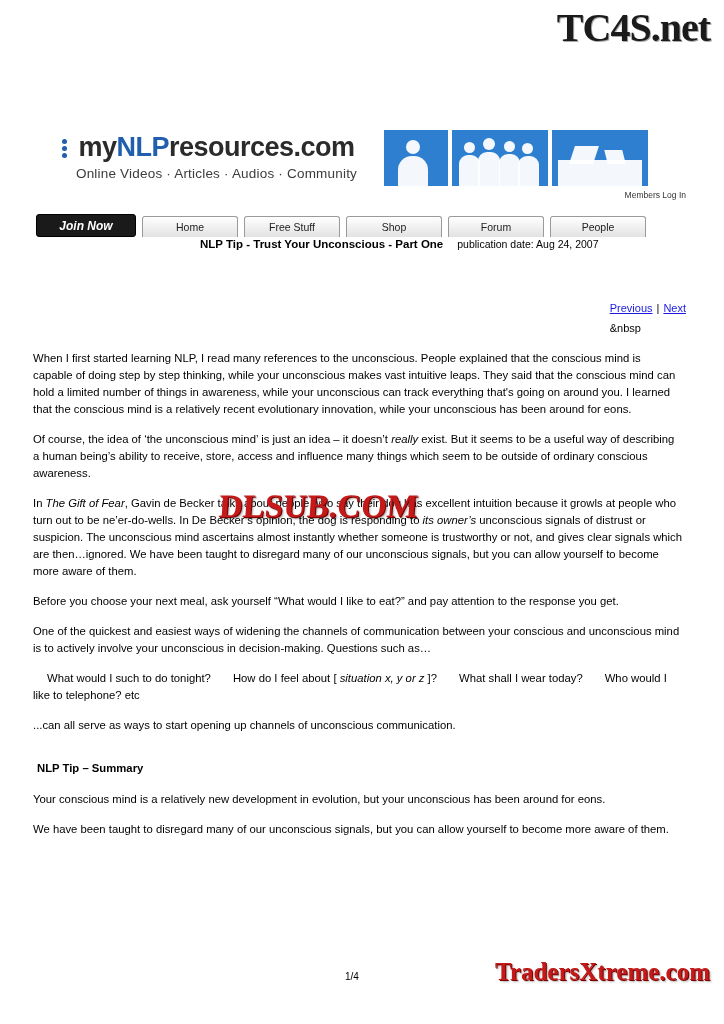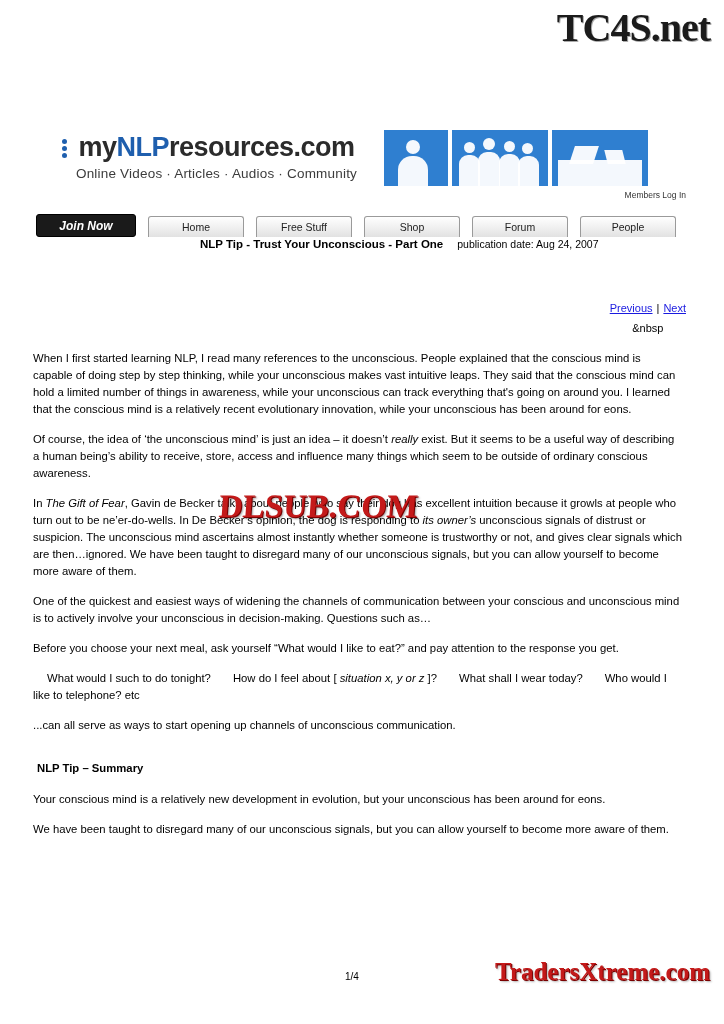--- a/index.html
+++ b/index.html
@@ -131,21 +131,21 @@
     font-style: italic;
     display: flex;
     align-items: center;
     justify-content: center;
     border-radius: 3px;
     border: 1px solid #000;
   }
   .nav-tab {
     width: 94px;
     height: 20px;
-    margin-left: 12px;
+    margin-left: 6px;
     background: linear-gradient(#ffffff, #e2e2e2);
     border: 1px solid #9a9a9a;
     border-bottom: none;
     border-radius: 3px 3px 0 0;
     font-size: 10.5px;
     color: #222;
     display: flex;
     align-items: center;
     justify-content: center;
   }
@@ -166,21 +166,21 @@
     font-size: 10.5px;
     color: #000;
     margin-left: 14px;
   }
 
   
   .pager {
     position: absolute;
     right: 38px;
     top: 302px;
-    text-align: center;
+    text-align: left;
     font-size: 11px;
   }
   .pager a {
     color: #1a1ae0;
     text-decoration: underline;
   }
   .pager .sep {
     color: #000;
     margin: 0 4px;
     text-decoration: none;
@@ -312,23 +312,23 @@
     <div class="nbsp-line">&amp;nbsp</div>
   </div>
 
   <div class="content">
     <p>When I first started learning NLP, I read many references to the unconscious. People explained that the conscious mind is capable of doing step by step thinking, while your unconscious makes vast intuitive leaps. They said that the conscious mind can hold a limited number of things in awareness, while your unconscious can track everything that's going on around you. I learned that the conscious mind is a relatively recent evolutionary innovation, while your unconscious has been around for eons.</p>
 
     <p><span>Of course, the idea of ‘the unconscious mind’ is just an idea – it doesn’t </span><em>really</em><span> exist. But it seems to be a useful way of describing a human being’s ability to receive, store, access and influence many things which seem to be outside of ordinary conscious awareness.</span></p>
 
     <p><span>In </span><em>The Gift of Fear</em><span>, Gavin de Becker talks about people who say their dog has excellent intuition because it growls at people who turn out to be ne’er-do-wells. In De Becker’s opinion, the dog is responding to </span><em>its owner’s</em><span> unconscious signals of distrust or suspicion. The unconscious mind ascertains almost instantly whether someone is trustworthy or not, and gives clear signals which are then…ignored. We have been taught to disregard many of our unconscious signals, but you can allow yourself to become more aware of them.</span></p>
 
+    <p>Before you choose your next meal, ask yourself “What would I like to eat?” and pay attention to the response you get.</p>
+
     <p>One of the quickest and easiest ways of widening the channels of communication between your conscious and unconscious mind is to actively involve your unconscious in decision-making. Questions such as…</p>
-
-    <p>Before you choose your next meal, ask yourself “What would I like to eat?” and pay attention to the response you get.</p>
 
     <p class="q-line"><span>What would I such to do tonight?</span><span class="gap"></span><span>How do I feel about [ </span><em>situation x, y or z</em><span> ]?</span><span class="gap"></span><span>What shall I wear today?</span><span class="gap"></span><span>Who would I like to telephone? etc</span></p>
 
     <p>...can all serve as ways to start opening up channels of unconscious communication.</p>
 
     <div class="summary-head">NLP Tip – Summary</div>
 
     <p>Your conscious mind is a relatively new development in evolution, but your unconscious has been around for eons.</p>
     <p>We have been taught to disregard many of our unconscious signals, but you can allow yourself to become more aware of them.</p>
   </div>

